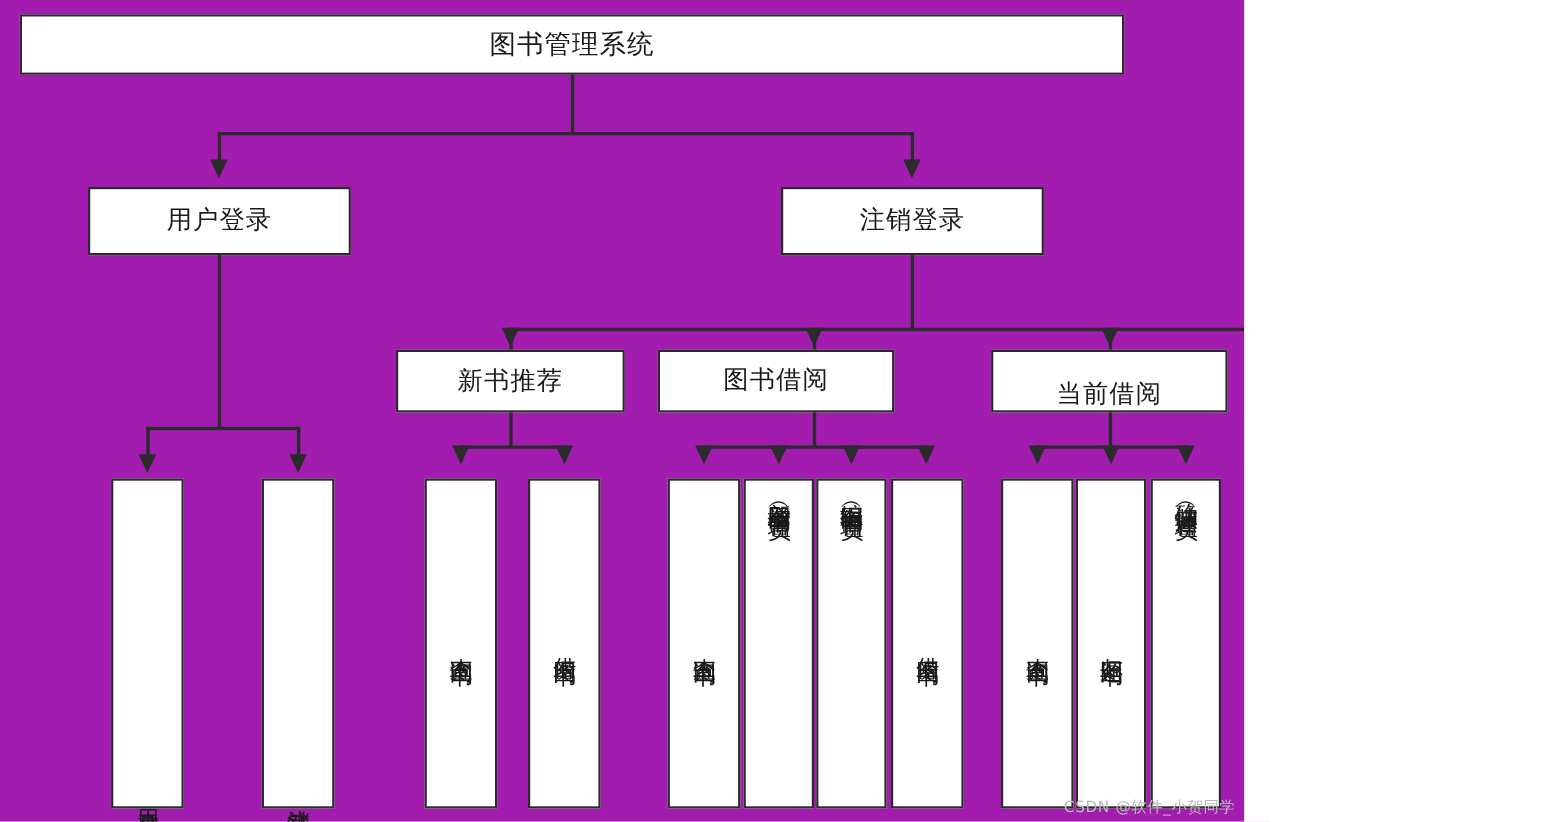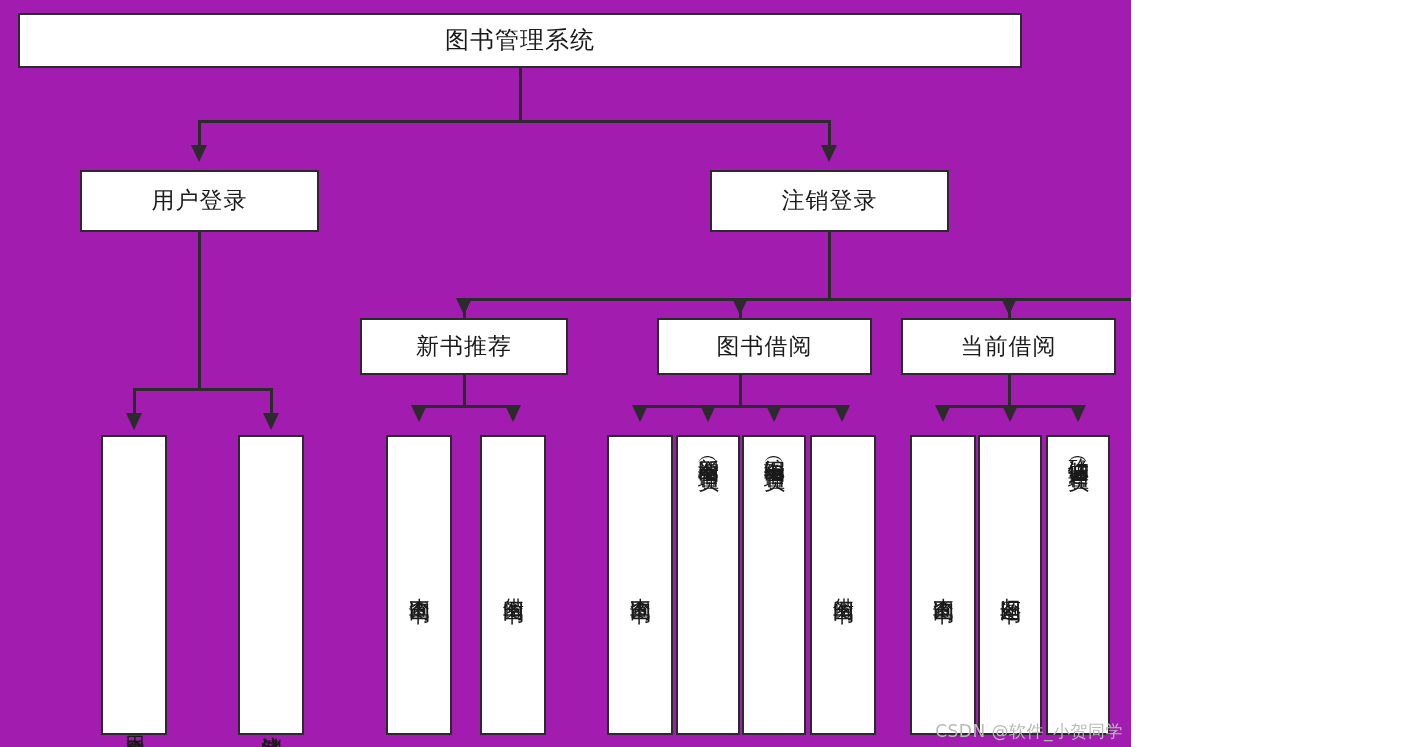--- a/index.html
+++ b/index.html
@@ -69,21 +69,21 @@
     width: 0;
     height: 0;
     border-left: 8px solid transparent;
     border-right: 8px solid transparent;
     border-top: 17px solid #2b2b2b;
   }
   #watermark {
     position: absolute;
     right: 8px;
     bottom: 4px;
-    font-size: 17px;
+    font-size: 14px;
     color: #b9b9b9;
     letter-spacing: 0.5px;
     white-space: nowrap;
   }
 </style>
 </head>
 <body>
 
 <div id="canvas">
 
@@ -129,24 +129,24 @@
   <div class="conn vline" style="left:739px; top:298px; width:2.5px; height:22px;"></div>
   <div class="arrow" style="left:732px; top:298px;"></div>
   <div class="conn vline" style="left:1008px; top:298px; width:2.5px; height:22px;"></div>
   <div class="arrow" style="left:1001px; top:298px;"></div>
   <div class="conn vline" style="left:1277px; top:298px; width:2.5px; height:22px;"></div>
   <div class="arrow" style="left:1270px; top:298px;"></div>
 
   <div class="node horiz" style="left:360px; top:318px; width:208px; height:57px;font-family:Liberation Serif, serif;">
     <span>新书推荐</span>
   </div>
-  <div class="node horiz" style="left:657px; top:318px; width:215px; height:57px;">
+  <div class="node horiz" style="left:598px; top:318px; width:215px; height:57px;">
     <span>图书借阅</span>
   </div>
-  <div class="node horiz" style="left:901px; top:318px; width:215px; height:57px;">
+  <div class="node horiz" style="left:901px; top:318px; width:215px; height:57px;align-items:flex-end;">
     <span>当前借阅</span>
   </div>
 
   <div class="conn vline" style="left:463px; top:375px; width:2.5px; height:32px;"></div>
   <div class="conn hline" style="left:418px; top:405px; width:96px; height:2.5px;"></div>
   <div class="conn vline" style="left:418px; top:405px; width:2.5px; height:14px;"></div>
   <div class="arrow" style="left:411px; top:405px;"></div>
   <div class="conn vline" style="left:512px; top:405px; width:2.5px; height:14px;"></div>
   <div class="arrow" style="left:505px; top:405px;"></div>
 

